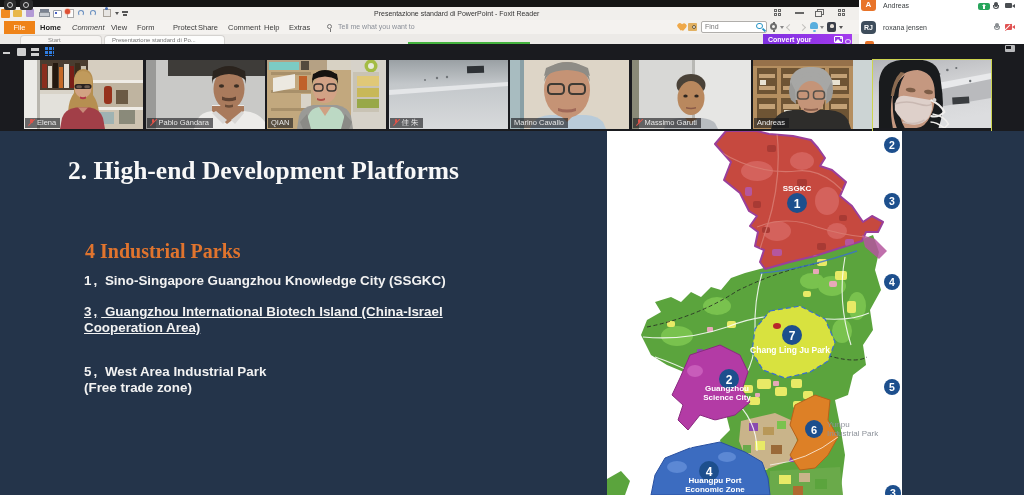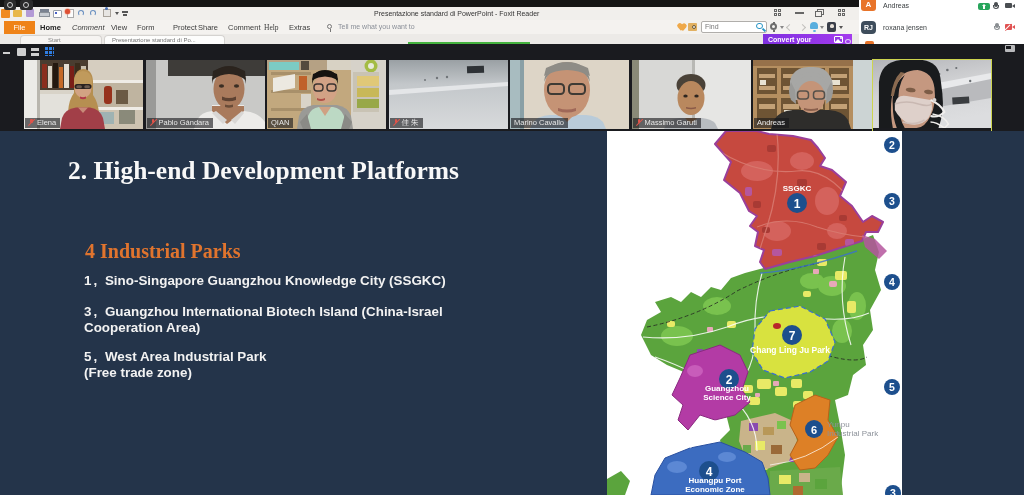--- a/index.html
+++ b/index.html
@@ -59,21 +59,21 @@
 <div class="abs" style="left:4px;top:21px;width:31px;height:13px;background:#ef8318;"></div>
 <div class="abs" style="left:4px;top:21px;width:31px;height:13px;font-size:7.5px;color:#fff;text-align:center;line-height:13px;">File</div>
 <div class="abs" id="tabs" style="left:0;top:23px;width:680px;height:11px;font-size:7.5px;color:#3c3c3c;">
   <span class="abs" style="left:40px;font-weight:bold;color:#222;">Home</span>
   <span class="abs" style="left:72px;font-style:italic;">Comment</span>
   <span class="abs" style="left:111px;">View</span>
   <span class="abs" style="left:137px;">Form</span>
   <span class="abs" style="left:163px;margin-left:10px;">Protect</span>
   <span class="abs" style="left:198px;">Share</span>
   <span class="abs" style="left:228px;">Comment</span>
-  <span class="abs" style="left:264px;font-family:Liberation Serif, serif;">Help</span>
+  <span class="abs" style="left:264px;">Help</span>
   <span class="abs" style="left:289px;">Extras</span>
   <span class="abs" style="left:338px;color:#8a8f98;font-size:7px;">Tell me what you want to</span>
 </div>
 <div class="abs" style="left:327px;top:24px;width:5px;height:5px;border:1px solid #777;border-radius:50%;"></div>
 <div class="abs" style="left:330px;top:29px;width:1px;height:3px;background:#777;"></div>
 
 <div class="abs" style="left:677.5px;top:23px;width:4.6px;height:7px;background:#efa94a;border-radius:2.3px 2.3px 0 0;transform:rotate(-42deg);"></div>
 <div class="abs" style="left:680.5px;top:23px;width:4.6px;height:7px;background:#efa94a;border-radius:2.3px 2.3px 0 0;transform:rotate(42deg);"></div>
 <div class="abs" style="left:688px;top:23px;width:9px;height:8px;background:#e2b162;border-radius:1px;"></div>
 <div class="abs" style="left:692px;top:25px;width:4px;height:4px;border:1px solid #6a5a3a;border-radius:50%;background:#f5f0e8;"></div>
@@ -377,21 +377,21 @@
 </svg>
 <div class="lbl" style="left:2px;bottom:2px;">Fanic</div>
 </div>
 </div>
 
 <div class="abs" style="left:0;top:131px;width:1024px;height:364px;background:#24344a;"></div>
 <div class="abs" style="left:68px;top:156px;font-family:'Liberation Serif',serif;font-weight:bold;font-size:25.5px;color:#f8f8f8;">2. High-end Development Platforms</div>
 <div class="abs" style="left:85px;top:240px;font-family:'Liberation Serif',serif;font-weight:bold;font-size:20px;color:#e0742e;">4 Industrial Parks</div>
 <div id="list" class="abs" style="left:84px;top:273px;width:480px;font-size:13.4px;font-weight:bold;color:#f2f2f2;line-height:15.5px;">
   <div style="margin-bottom:15.5px;">1<span class="cm">,</span>&nbsp;Sino-Singapore Guangzhou Knowledge City (SSGKC)</div>
-  <div style="margin-bottom:14px;">3<span class="cm">,</span>&nbsp;Guangzhou International Biotech Island (China-Israel<br>Cooperation Area)</div>
+  <div style="margin-bottom:29px;text-decoration:underline;">3<span class="cm">,</span>&nbsp;Guangzhou International Biotech Island (China-Israel<br>Cooperation Area)</div>
   <div style="margin-bottom:15.5px;">5<span class="cm">,</span>&nbsp;West Area Industrial Park<br>(Free trade zone)</div>
 </div>
 
 <div class="abs" style="left:607px;top:131px;width:295px;height:364px;background:#fff;overflow:hidden;">
 <svg width="295" height="364" viewBox="0 0 295 364">
   <defs>
         <clipPath id="redclip">
           <path d="M119 0 L150 0 L162 3 L186 5 L204 9 L211 17 L218 27 L213 35 L225 39 L239 51 L233 65 L245 75 L256 91 L265 85 L276 91 L271 101 L259 101 L255 110 L233 117 L208 125 L183 131 L158 138 L153 131 L157 119 L148 115 L151 101 L143 95 L150 85 L142 80 L133 62 L117 49 L124 31 L108 13 Z"></path>
         </clipPath>
       </defs>

